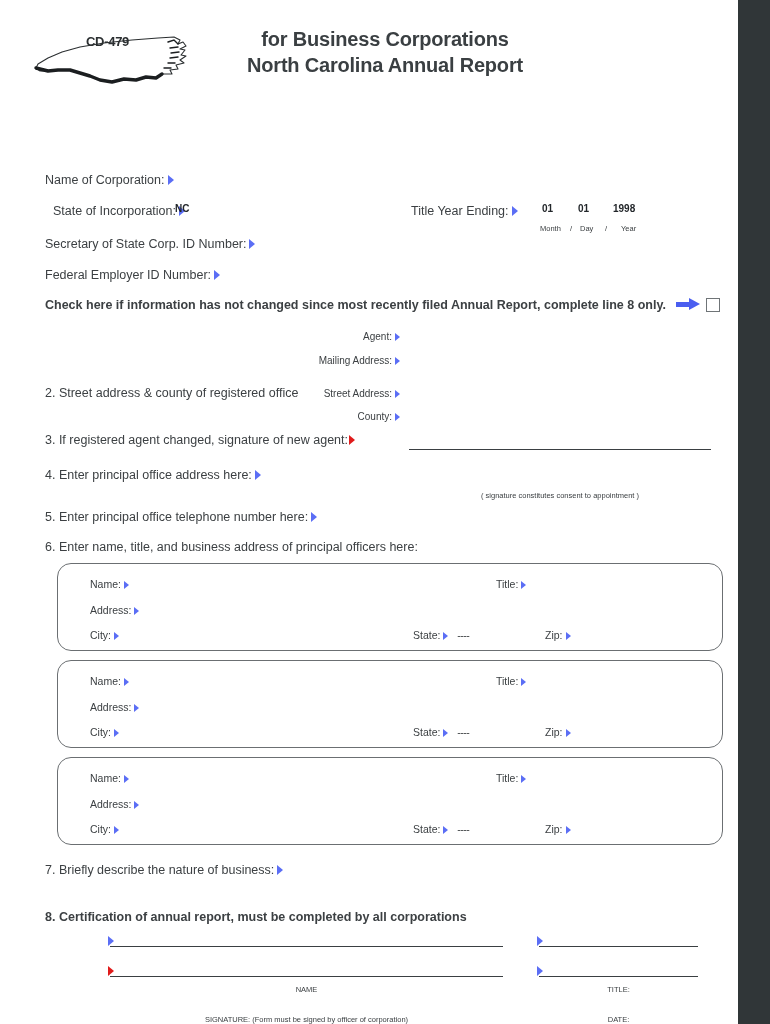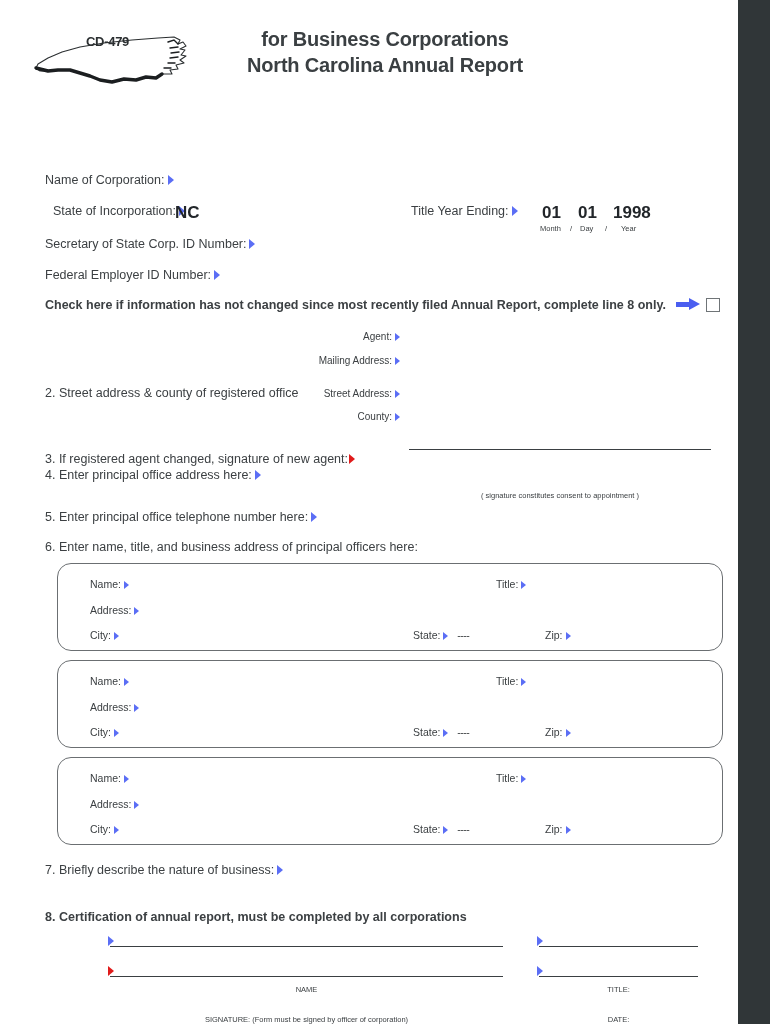--- a/index.html
+++ b/index.html
@@ -117,21 +117,21 @@
   .lbl.b { font-weight: bold; }
   .rlabel {
     position: absolute;
     font-size: 10px;
     color: #3c4043;
     text-align: right;
     white-space: nowrap;
   }
   .value {
     position: absolute;
-    font-size: 17px;
+    font-size: 10px;
     font-weight: bold;
     color: #22262a;
     white-space: nowrap;
   }
   .tiny {
     position: absolute;
     font-size: 7.5px;
     color: #3c4043;
     white-space: nowrap;
   }
@@ -245,21 +245,21 @@
   </div>
 
   <div class="lbl" style="left:45px; top:386px;">2. Street address &amp; county of registered office</div>
   <div class="rlabel" style="left:250px; top:388px; width:150px;">
     <span>Street Address:</span><span class="tri small"></span>
   </div>
   <div class="rlabel" style="left:250px; top:411px; width:150px;">
     <span>County:</span><span class="tri small"></span>
   </div>
 
-  <div class="lbl" style="left:45px; top:452px;">
+  <div class="lbl" style="left:45px; top:433px;">
     <span>3. If registered agent changed, signature of new agent:</span><span class="tri red" style="margin-left:1px;"></span>
   </div>
   <div class="rule" style="left:409px; top:449px; width:302px;"></div>
   <div class="caption" style="left:409px; top:456px; width:302px;">( signature constitutes consent to appointment )</div>
 
   <div class="lbl" style="left:45px; top:468px;">
     <span>4. Enter principal office address here:</span><span class="tri"></span>
   </div>
   <div class="lbl" style="left:45px; top:510px;">
     <span>5. Enter principal office telephone number here:</span><span class="tri"></span>

